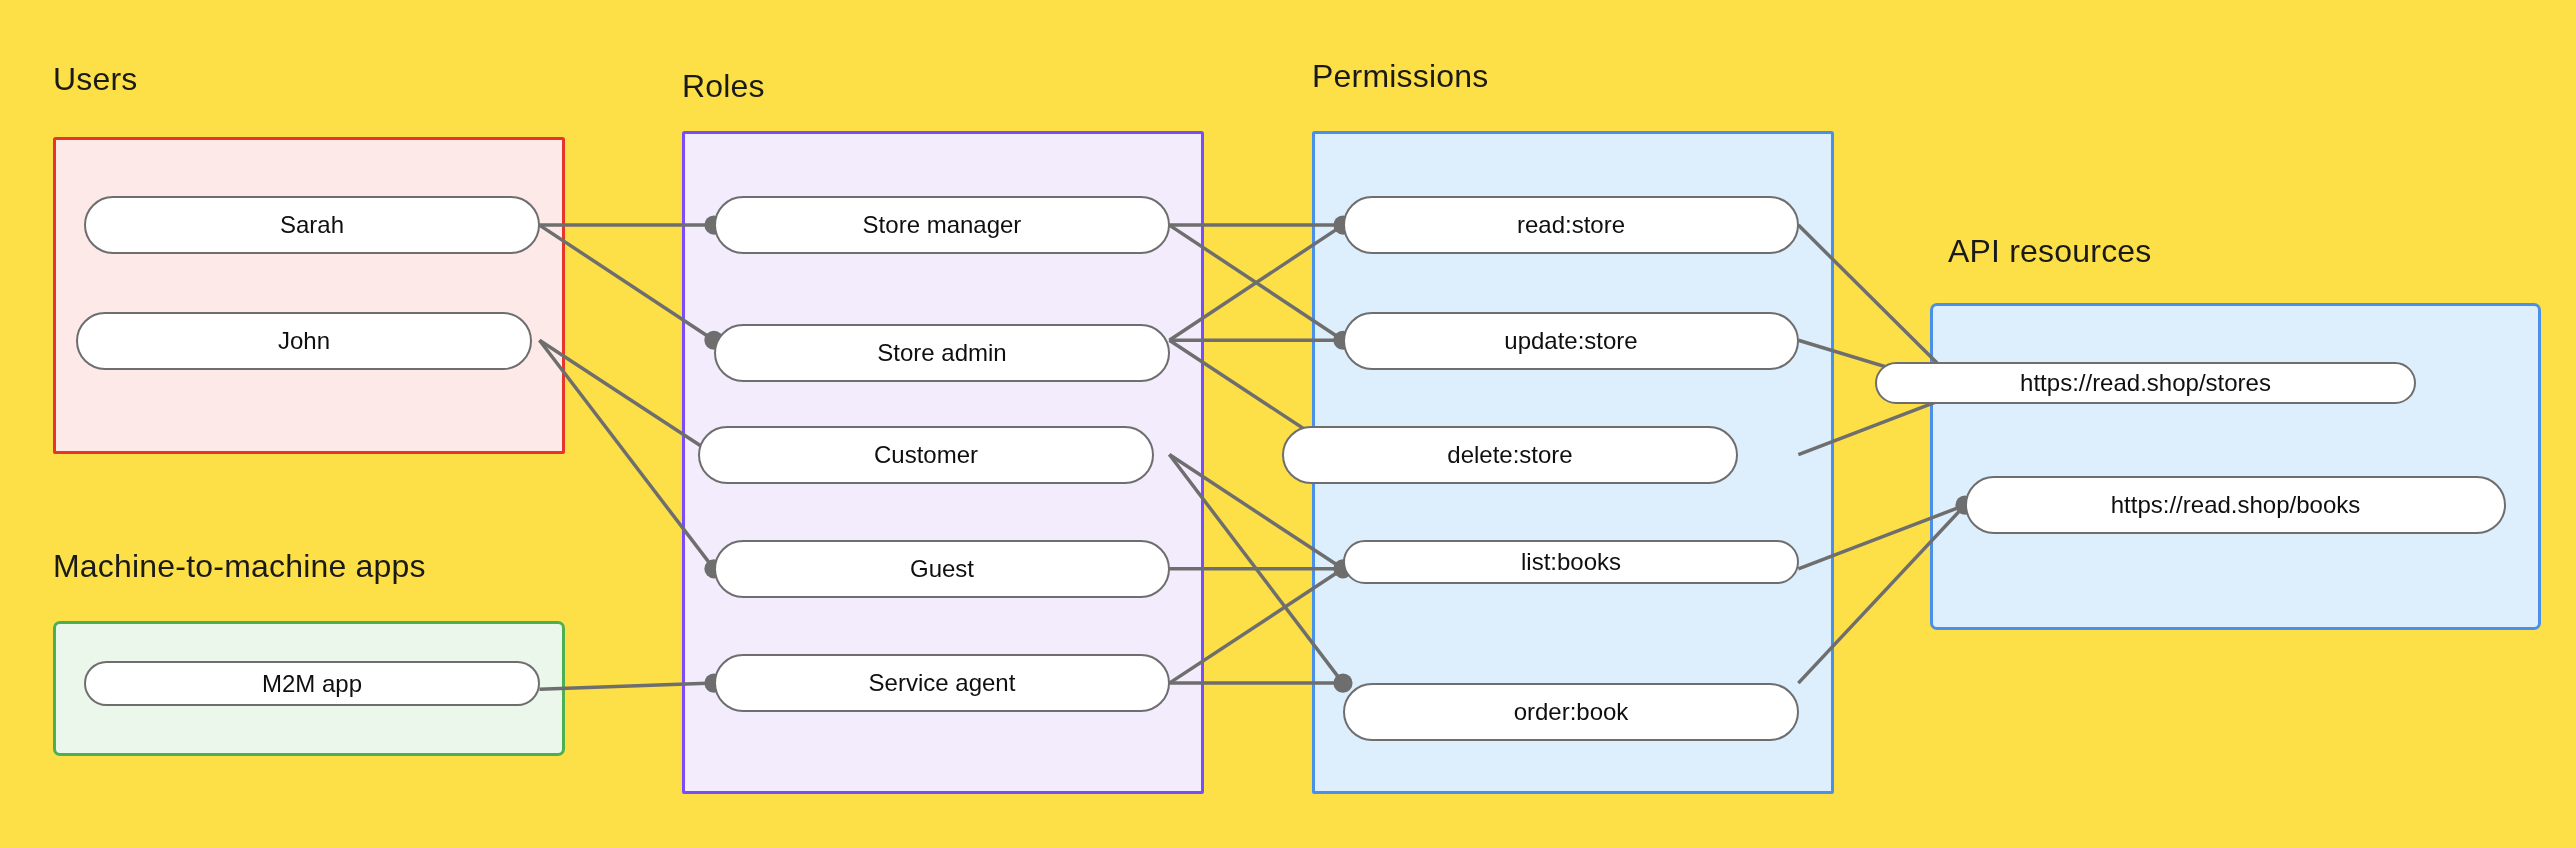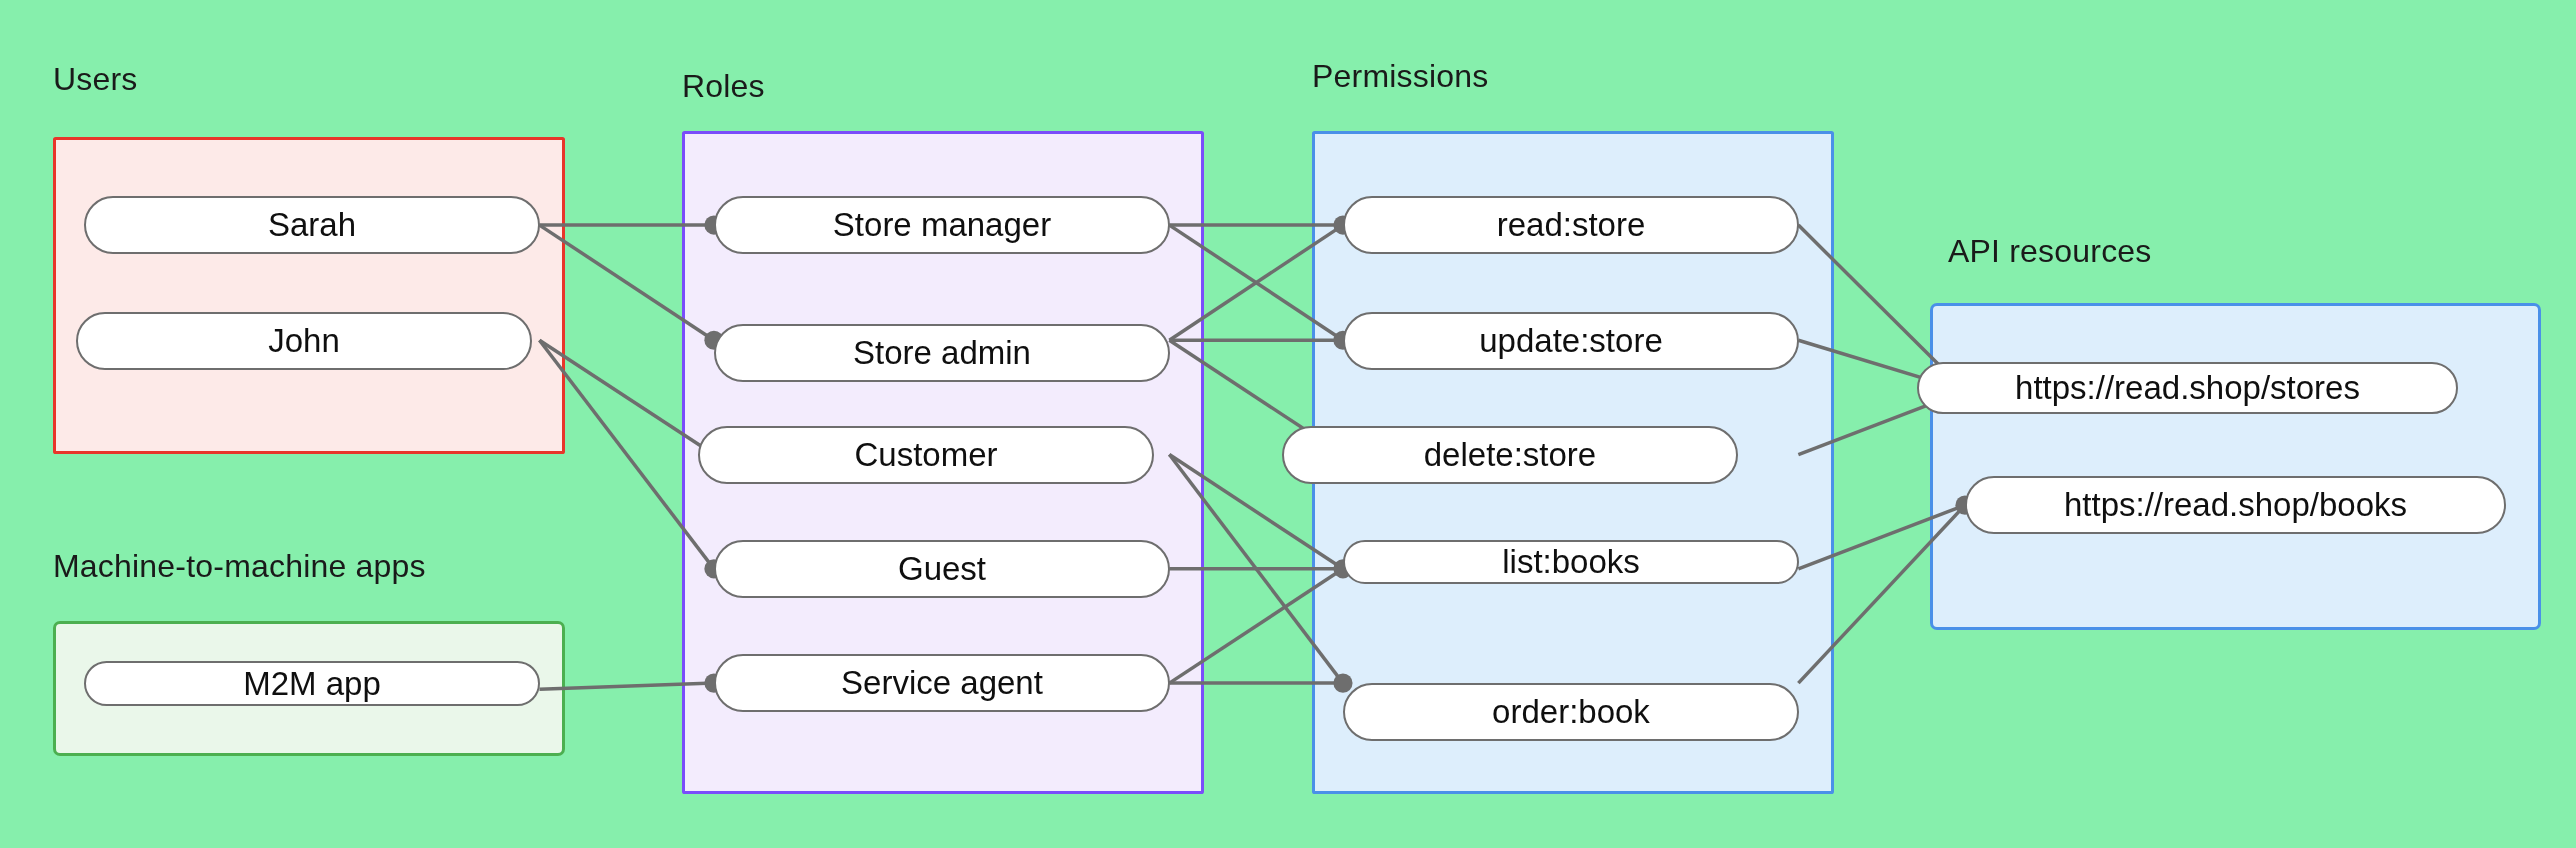--- a/index.html
+++ b/index.html
@@ -7,21 +7,21 @@
     padding: 0;
     background: #f4f6f5;
   }
   body {
     font-family: "Liberation Sans", sans-serif;
   }
   #canvas {
     position: relative;
     width: 2576px;
     height: 848px;
-    background: #86efac;
+    background: #fde047;
     overflow: hidden;
     text-decoration: underline;
   }
   .group-label {
     position: absolute;
     font-size: 32px;
     color: #1a1a1a;
     letter-spacing: 0.2px;
     white-space: nowrap;
   }
@@ -35,21 +35,21 @@
   .group-box.rounded-lg { border-radius: 7px; }
   .node {
     position: absolute;
     box-sizing: border-box;
     background: #ffffff;
     border: 2.6px solid #6e6e6e;
     border-radius: 872px;
     display: flex;
     align-items: center;
     justify-content: center;
-    font-size: 33px;
+    font-size: 24px;
     color: #0f0f0f;
     white-space: nowrap;
     z-index: 3;
   }
   svg.edges {
     position: absolute;
     left: 0;
     top: 0;
     width: 2576px;
     height: 848px;
@@ -114,17 +114,17 @@
       <div class="node" style="left: 714px; top: 654px; width: 456px; height: 58px;">Service agent</div>
       <div class="group-label" style="left: 1312px; top: 58px;">Permissions</div>
       <div class="group-box" style="left: 1312px; top: 131px; width: 522px; height: 663px; border-color: rgb(74, 144, 232); background: rgb(221, 238, 252);"></div>
       <div class="node" style="left: 1343px; top: 196px; width: 456px; height: 58px;">read:store</div>
       <div class="node" style="left: 1343px; top: 312px; width: 456px; height: 58px;">update:store</div>
       <div class="node" style="left: 1282px; top: 426px; width: 456px; height: 58px;">delete:store</div>
       <div class="node" style="left: 1343px; top: 540px; width: 456px; height: 44px;">list:books</div>
       <div class="node" style="left: 1343px; top: 654px; width: 456px; height: 58px; margin-top: 29px;">order:book</div>
       <div class="group-label" style="left: 1948px; top: 233px;">API resources</div>
       <div class="group-box rounded-lg" style="left: 1930px; top: 303px; width: 611px; height: 327px; border-color: rgb(74, 144, 232); background: rgb(221, 238, 252);"></div>
-      <div class="node" style="left: 1917px; top: 362px; width: 541px; height: 52px;">https://read.shop/stores</div>
+      <div class="node" style="left: 1875px; top: 362px; width: 541px; height: 42px;">https://read.shop/stores</div>
       <div class="node" style="left: 1965px; top: 476px; width: 541px; height: 58px;">https://read.shop/books</div>
     </div>
 </div>
 
 
 </body></html>

